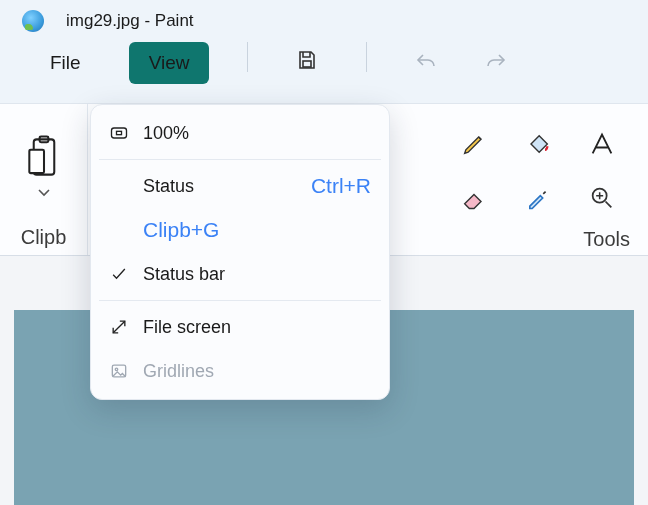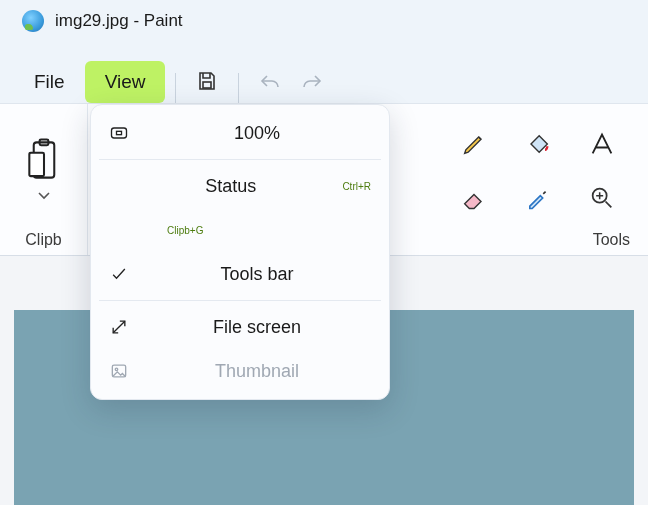--- a/index.html
+++ b/index.html
@@ -11,52 +11,53 @@
     background: #f5f7fb;
     overflow: hidden;
     position: relative;
   }
   .titlebar {
     height: 42px;
     background: #eef4fa;
     display: flex;
     align-items: center;
     padding-left: 22px;
-    gap: 11px;
+    gap: 22px;
   }
   .app-icon {
     width: 22px; height: 22px;
     border-radius: 50%;
     background: radial-gradient(circle at 40% 35%, #7fd0ff 0%, #3a9bdc 60%, #1f6fb0 100%);
     position: relative;
   }
   .app-icon::after{
     content:"";
     position:absolute;
     left:3px; bottom:2px;
     width:8px;height:6px;
     background:#6fbf4f;
     border-radius:3px 5px 2px 2px;
   }
   .title-text { font-size: 17px; color:#1a1a1a; }
   .menubar {
     height: 62px;
     background:#eef4fa;
     display:flex;
-    align-items:flex-end;
-    padding-left:14px;
+    align-items:flex-start;
+    padding-left:30px;
     border-bottom:1px solid #dfe6ee;
+    gap:28px;
   }
   .menu-item {
     padding: 10px 20px;
     font-size: 19px;
     color:#1a1a1a;
     border-radius:6px;
   }
-  .menu-item.active { background:#bef264; }
+  .menu-item.active { background:#0f766e; }
   .toolbar-divider {
     width:1px; height:30px;
     background:#c9d3de;
     margin:0 10px;
   }
   .icon-btn {
     width:42px; height:40px;
     display:flex; align-items:center; justify-content:center;
     color:#333;
   }
@@ -71,21 +72,21 @@
   }
   .ribbon-group {
     display:flex;
     flex-direction:column;
     align-items:center;
     padding:12px 18px 6px 18px;
     border-right:1px solid #e3e9f0;
   }
   .ribbon-group.clipped { width:88px; }
   .group-body { flex:1; display:flex; align-items:center; justify-content:center; }
-  .group-label { font-size:16px; color:#3b3b3b; margin-top:auto; padding-top:4px; }
+  .group-label { font-size:20px; color:#3b3b3b; margin-top:auto; padding-top:4px; }
   .clipboard-glyph svg { width:36px;height:44px; stroke:#222; fill:none; stroke-width:1.4;}
   .chev{margin-top:2px;}
   .chev svg{width:16px;height:14px;stroke:#555;fill:none;stroke-width:1.6;}
   .tools-grid{
     display:grid;
     grid-template-columns:repeat(3,56px);
     grid-template-rows:repeat(2,48px);
     gap:6px 8px;
     padding-top:6px;
   }
@@ -107,41 +108,40 @@
     position:absolute;
     left:90px;
     top:104px;
     width:300px;
     background:#fbfcfe;
     border:1px solid #e3e8ef;
     border-radius:12px;
     box-shadow:0 10px 30px rgba(30,40,60,.18);
     padding:6px 0;
     z-index:10;
-    text-align:center;
   }
   .dd-item{
     display:flex;
     align-items:center;
     height:44px;
     padding:0 18px 0 14px;
     font-size:18px;
     color:#1a1a1a;
   }
   .dd-item.disabled{ color:#a0a8b3; }
   .dd-icon{
     width:28px;
     display:flex;justify-content:center;
     margin-right:10px;
     color:#222;
   }
   .dd-item.disabled .dd-icon{color:#a0a8b3;}
   .dd-icon svg{width:20px;height:20px;stroke:currentColor;fill:none;stroke-width:1.6;}
   .dd-label{flex:1;}
-  .dd-shortcut{font-size:10px;color:#4d7c0f;margin-left:24px;}
+  .dd-shortcut{font-size:21px;color:#3b82f6;}
   .dd-sep{height:1px;background:#e4e9f0;margin:4px 8px;}
 </style>
 </head>
 <body>
 
 <div class="titlebar">
   <div class="app-icon"></div>
   <div class="title-text">img29.jpg - Paint</div>
 </div>
 
@@ -280,36 +280,36 @@
   <div class="dd-item">
     <span class="dd-icon"></span>
     <span class="dd-shortcut">Clipb+G</span>
   </div>
   <div class="dd-item">
     <span class="dd-icon">
       <svg viewBox="0 0 24 24">
           <path d="M5 13l4 4 10-11"></path>
         </svg>
     </span>
-    <span class="dd-label">Tools bar</span>
+    <span class="dd-label">Status bar</span>
   </div>
   <div class="dd-sep"></div>
   <div class="dd-item">
     <span class="dd-icon">
       <svg viewBox="0 0 24 24">
           <path d="M5 19L19 5"></path>
           <path d="M13 5h6v6"></path>
           <path d="M11 19H5v-6"></path>
         </svg>
     </span>
     <span class="dd-label">File screen</span>
   </div>
   <div class="dd-item disabled">
     <span class="dd-icon">
       <svg viewBox="0 0 24 24">
           <rect x="4" y="5" width="16" height="14" rx="2"></rect>
           <circle cx="9" cy="10" r="1.5"></circle>
           <path d="M5 18l5-5 4 4 2-2 4 4"></path>
         </svg>
     </span>
-    <span class="dd-label">Thumbnail</span>
+    <span class="dd-label">Gridlines</span>
   </div>
 </div>
 
 </body></html>

